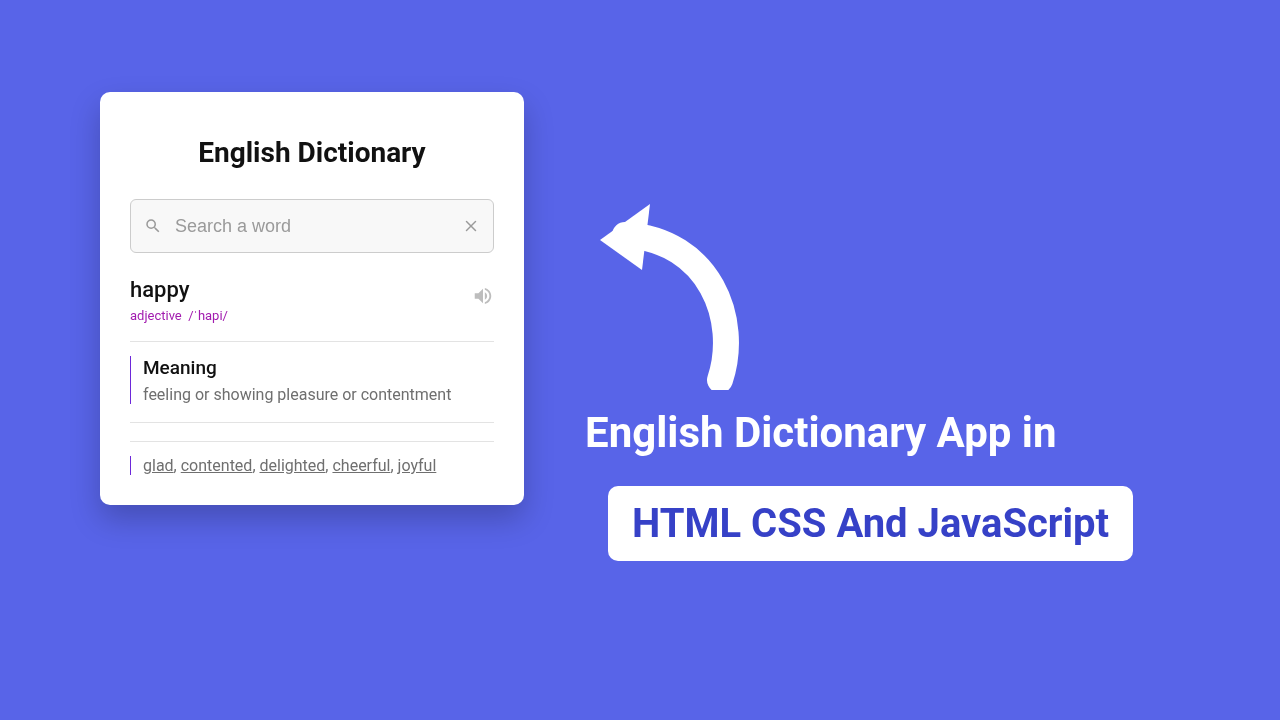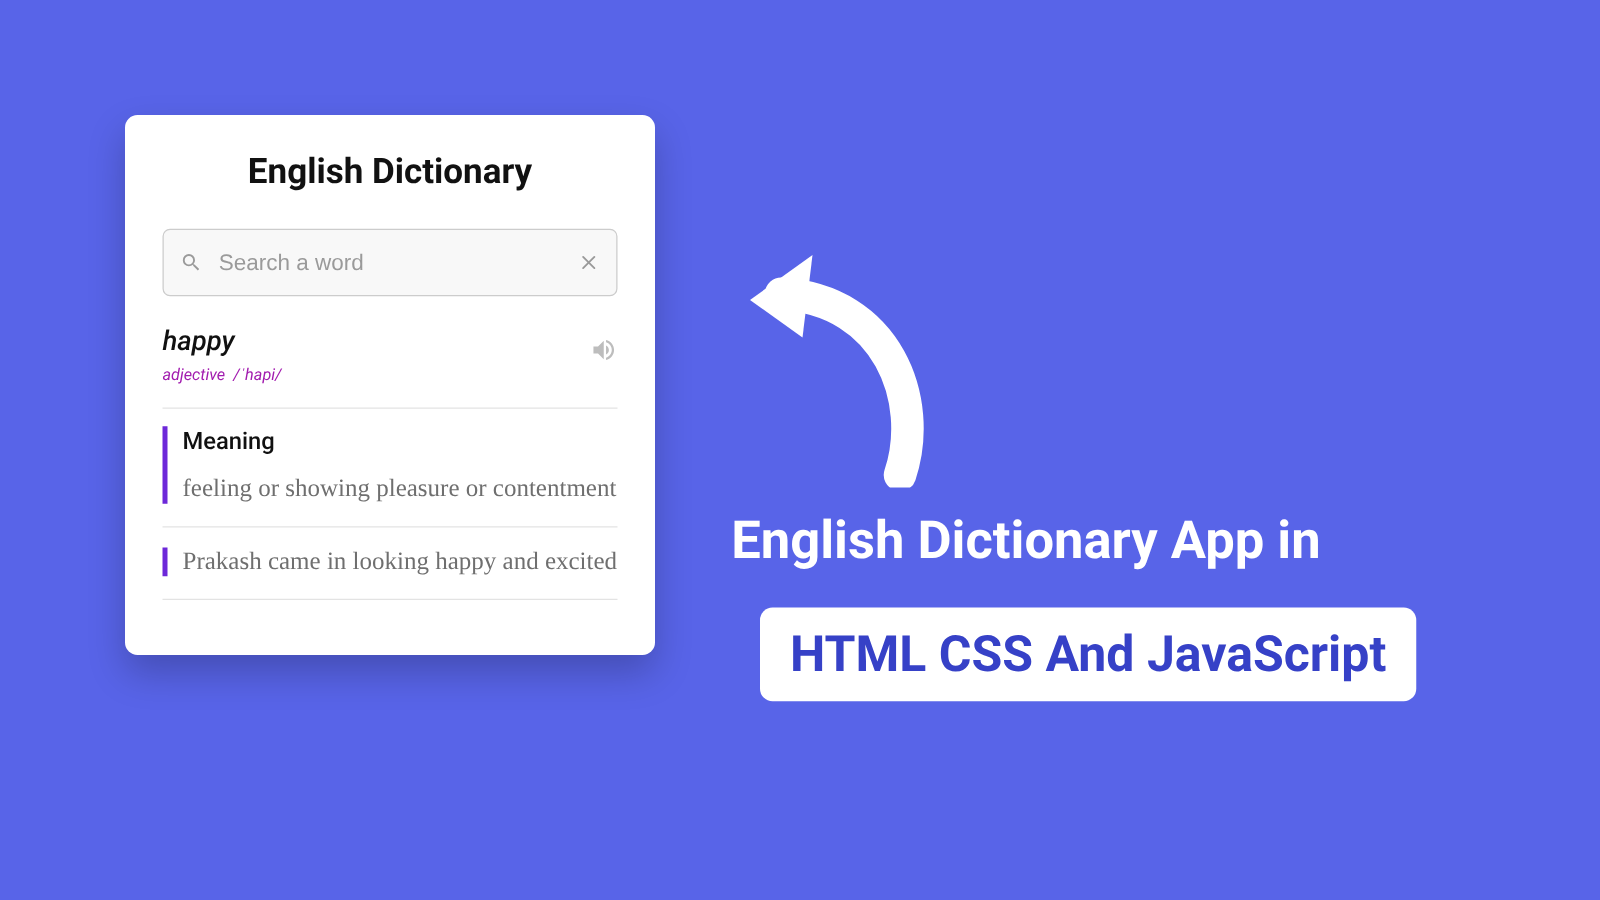--- a/index.html
+++ b/index.html
@@ -13,21 +13,21 @@
 }
 
 
 .card {
   position: absolute;
   left: 100px;
   top: 92px;
   width: 424px;
   background: #fff;
   border-radius: 10px;
-  padding: 28px 30px 30px;
+  padding: 44px 30px 30px;
   box-shadow: 0 14px 30px rgba(0,0,0,0.22);
 }
 .card h1 {
   text-align: center;
   font-size: 28px;
   font-weight: 700;
   color: #111;
 }
 .search-wrap {
   position: relative;
@@ -54,21 +54,20 @@
   align-items: center;
 }
 .search-icon { left: 14px; }
 .clear-icon  { right: 14px; cursor: pointer; }
 
 .word-row {
   display: flex;
   justify-content: space-between;
   align-items: flex-start;
   margin-top: 24px;
-  font-style: italic;
 }
 .word-row .left .word {
   font-size: 22px;
   font-weight: 500;
   color: #111;
 }
 .word-row .left .meta {
   margin-top: 6px;
   font-size: 13px;
   color: #a21caf;
@@ -79,33 +78,32 @@
   cursor: pointer;
 }
 
 hr.sep {
   border: none;
   border-top: 1px solid #e3e3e3;
   margin: 18px 0 14px;
 }
 
 .block {
-  border-left: 4px solid #6d28d9;
+  border-left: 1px solid #6d28d9;
   padding-left: 12px;
 }
 .block .label {
   font-size: 19px;
   font-weight: 500;
   color: #111;
 }
 .block .text {
-  margin-top: 16px;
-  font-size: 20px;
+  margin-top: 6px;
+  font-size: 16px;
   color: #6f6f6f;
-  font-family: Liberation Serif, serif;
 }
 .syn-link {
   color: #6f6f6f;
   text-decoration: underline;
   cursor: pointer;
 }
 
 
 .arrow {
   position: absolute;
@@ -171,26 +169,26 @@
   <hr class="sep">
 
   <div class="block">
     <div class="label">Meaning</div>
     <div class="text">feeling or showing pleasure or contentment</div>
   </div>
 
   <hr class="sep">
 
   <div class="block">
-    <div class="text">Prakash came in looking happy and excited</div>
   </div>
 
   <hr class="sep">
 
   <div class="block">
+    <div class="text" id="syn-list"><span class="syn-link">glad</span>,  <span class="syn-link">contented</span>,  <span class="syn-link">delighted</span>,  <span class="syn-link">cheerful</span>,  <span class="syn-link">joyful</span></div>
   </div>
 </div>
 
 <svg class="arrow" width="170" height="190" viewBox="0 0 170 190">
   <path d="M130 180 C 150 120, 120 40, 35 35" fill="none" stroke="#fff" stroke-width="26" stroke-linecap="round"></path>
   <path d="M10 40 L60 4 L52 70 Z" fill="#fff"></path>
 </svg>
 
 <div class="headline">English Dictionary App in</div>
 <div class="pill">HTML CSS And JavaScript</div>

